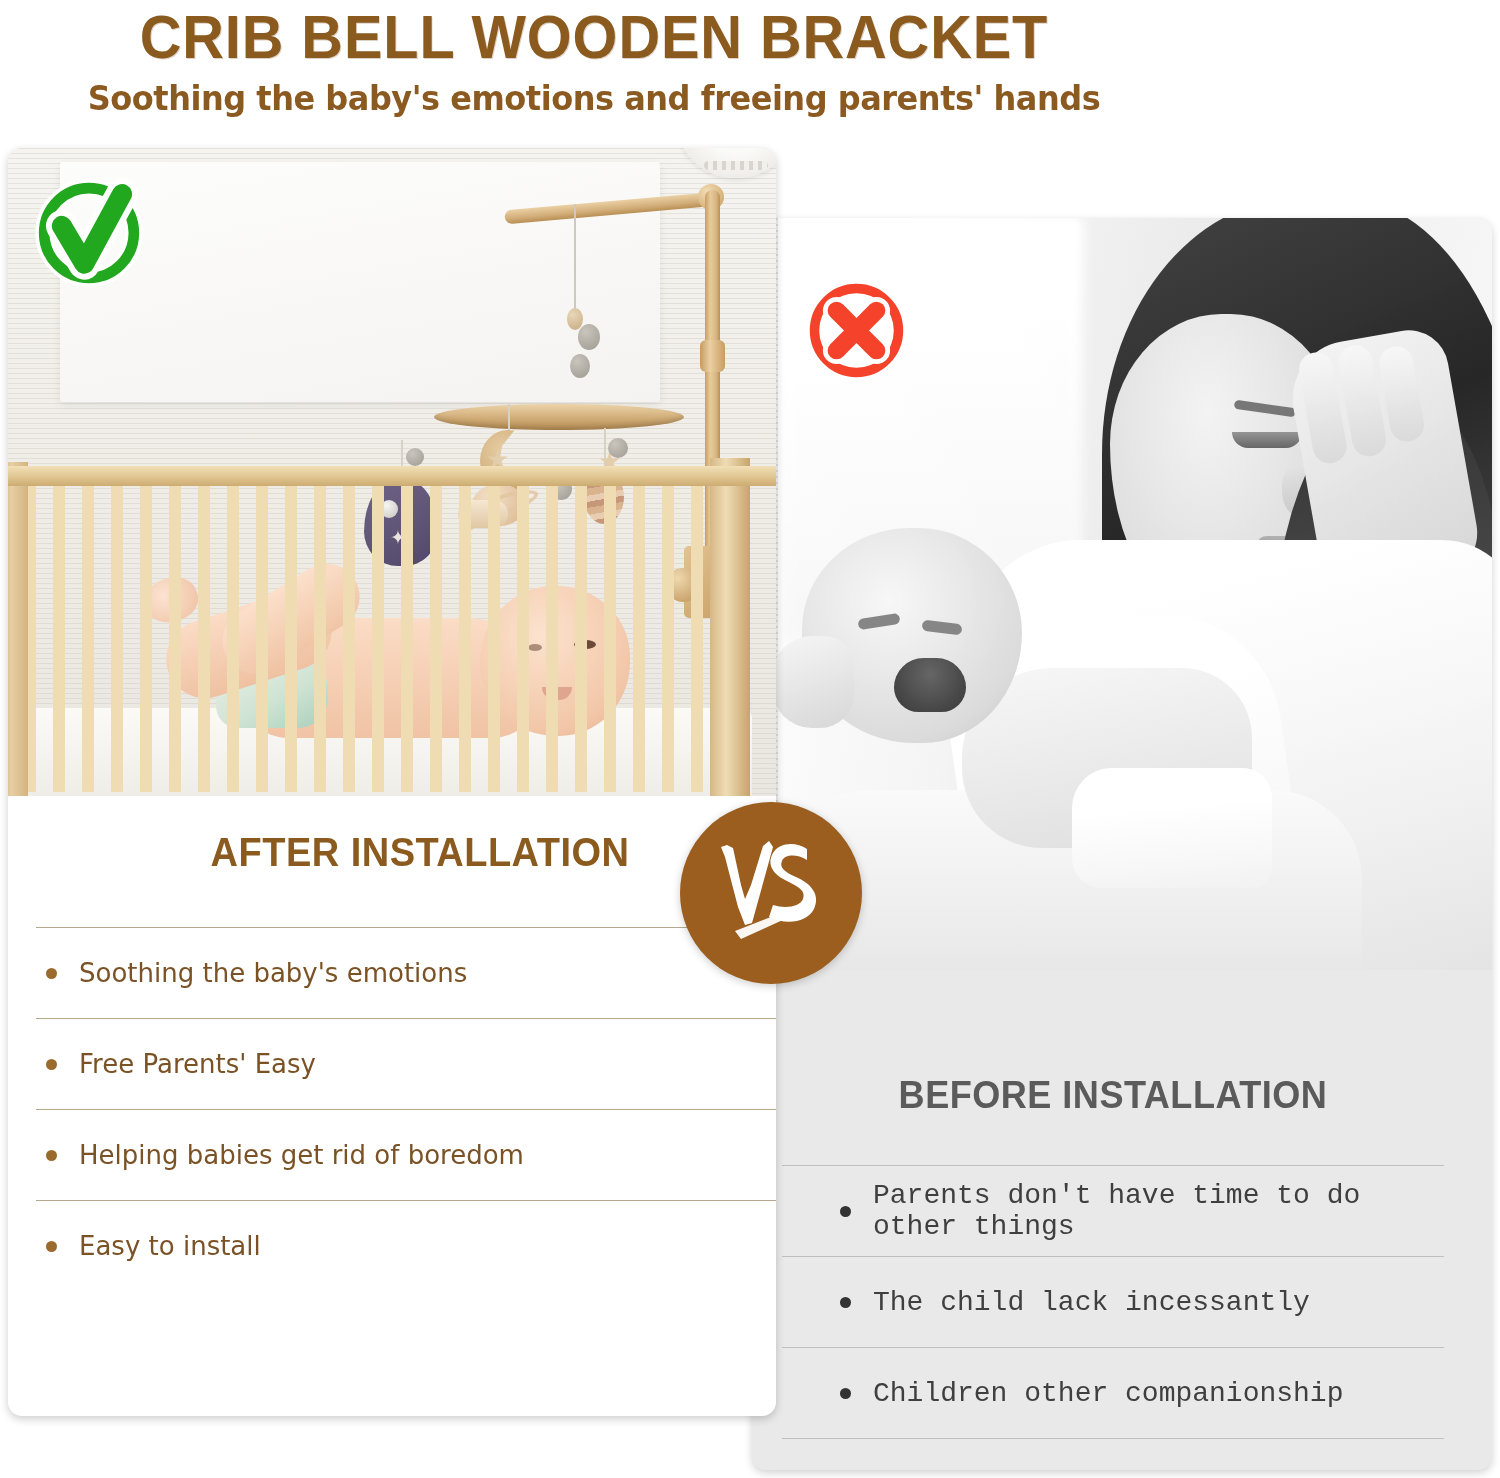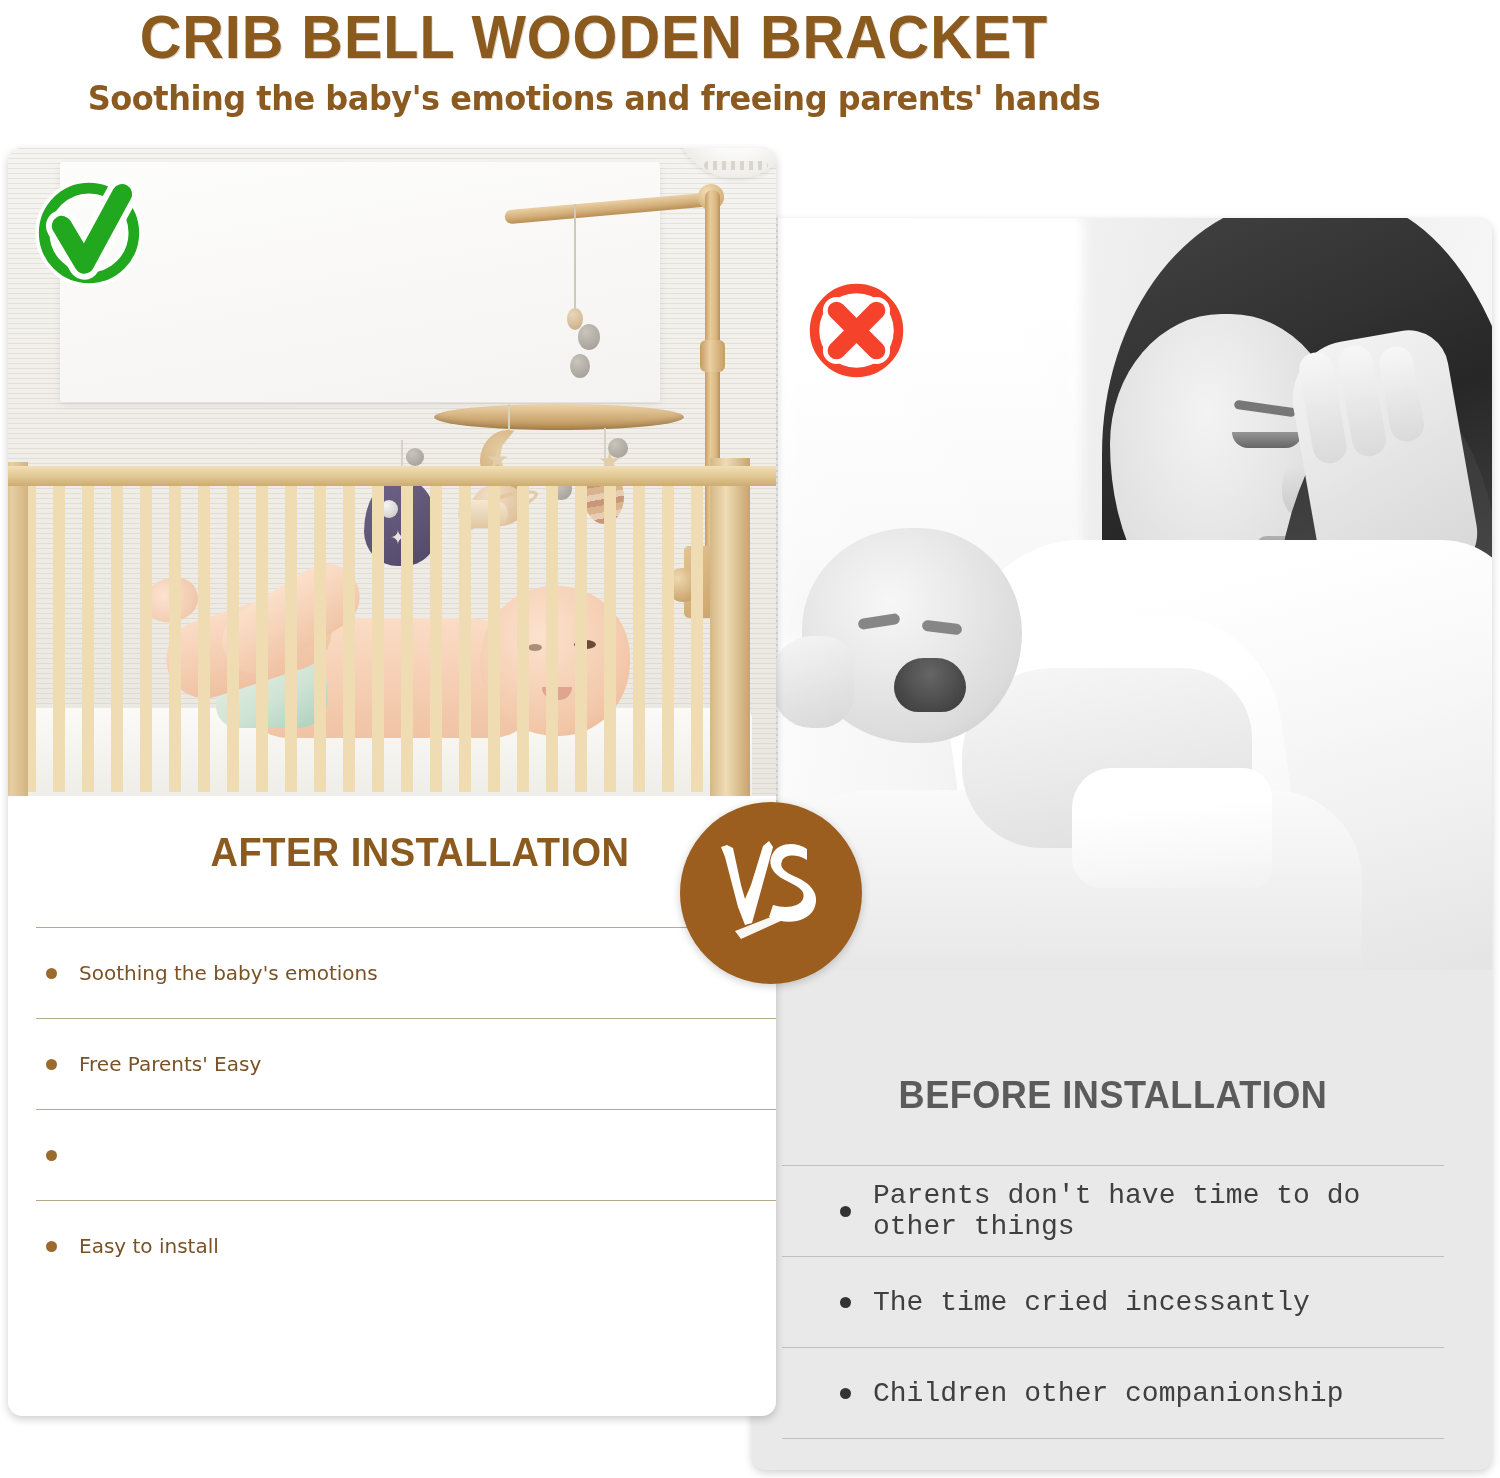--- a/index.html
+++ b/index.html
@@ -371,21 +371,21 @@
   .after-title{
     text-align:center; font-weight:bold; font-size:40px; color:#8B5A1E;
     letter-spacing:.5px; margin-top:22px; transform:scaleX(.95);
     font-family:"Liberation Sans", sans-serif;
   }
   .rule-a{ height:1px; background:#B6A98E; margin:0 2px; }
   .rule-a.first{ margin-top:52px; }
   .li-a{
     display:flex; align-items:center; min-height:90px;
     font-family:"DejaVu Sans", sans-serif;
-    font-size:20px; color:#7A5226; padding-left:12px;
+    font-size:26px; color:#7A5226; padding-left:12px;
   }
   .dot-a{
     width:11px; height:11px; border-radius:50%; background:#9A6B2C;
     margin-right:22px; flex:none;
   }
 
   .before-wrap{
     position:absolute; left:0; top:840px; width:740px; height:420px; padding:0 46px 0 28px;
   }
   .before-title{
@@ -465,21 +465,21 @@
     <div class="before-wrap">
       <div class="before-title">BEFORE INSTALLATION</div>
       <div class="rule-b first"></div>
       <div class="li-b">
         <span class="dot-b"></span>
         <span>Parents don't have time to do other things</span>
       </div>
       <div class="rule-b"></div>
       <div class="li-b">
         <span class="dot-b"></span>
-        <span>The time cried incessantly</span>
+        <span>The child lack incessantly</span>
       </div>
       <div class="rule-b"></div>
       <div class="li-b">
         <span class="dot-b"></span>
         <span>Children other companionship</span>
       </div>
       <div class="rule-b"></div>
       <div class="li-b">
 
         <span>Unable to soothe the baby's emotions</span>
@@ -585,20 +585,21 @@
         <span>Soothing the baby's emotions</span>
       </div>
       <div class="rule-a"></div>
       <div class="li-a">
         <span class="dot-a"></span>
         <span>Free Parents' Easy</span>
       </div>
       <div class="rule-a"></div>
       <div class="li-a">
         <span class="dot-a"></span>
+        <span>Helping babies get rid of boredom</span>
       </div>
       <div class="rule-a"></div>
       <div class="li-a">
         <span class="dot-a"></span>
         <span>Easy to install</span>
       </div>
     </div>
   </div>
 
   <div class="vs-badge">

